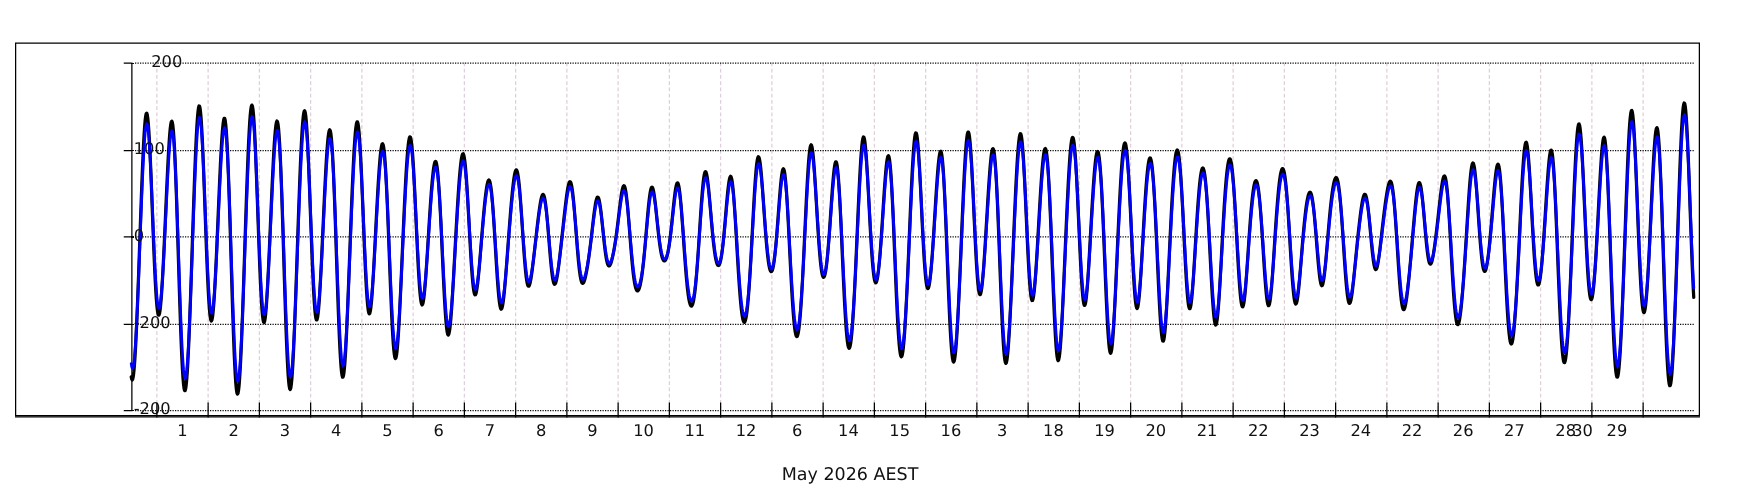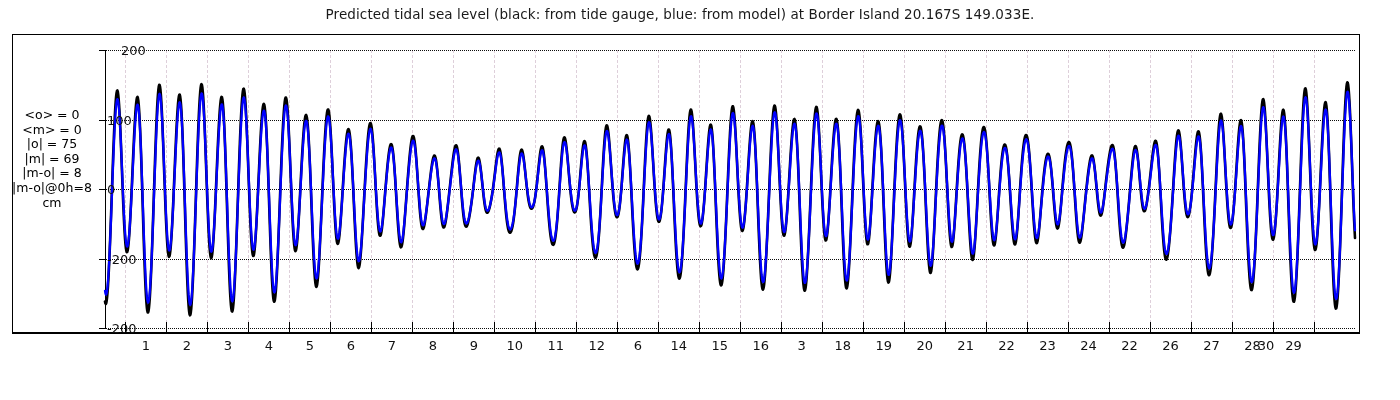--- a/index.html
+++ b/index.html
@@ -62,33 +62,23 @@
 
   svg#series-svg{position:absolute;left:0;top:0;width:1250px;height:278px;overflow:visible;}
   .series-obs{fill:none;stroke:#000000;stroke-width:2.6;stroke-linejoin:round;stroke-linecap:round;}
   .series-mod{fill:none;stroke:#0000ff;stroke-width:2.3;stroke-linejoin:round;stroke-linecap:round;}
 </style>
 </head>
 <body>
 
 <div id="root">
 
-  <div id="chart-title">Predicted tidal sea level (black: from tide gauge, blue: from model) at Border Island 20.167S 149.033E.</div>
 
   <div id="figure-frame"></div>
 
-  <div id="stats-block">
-    <div>&lt;o&gt; = 0</div>
-    <div>&lt;m&gt; = 0</div>
-    <div>|o| = 75</div>
-    <div>|m| = 69</div>
-    <div>|m-o| = 8</div>
-    <div>|m-o|@0h=8</div>
-    <div>cm</div>
-  </div>
 
   <div id="axis-left"></div>
 
   <div id="plot-area">
     <div id="vgrid-layer">
         <div class="vgrid" style="left: 20.4918px;"></div>
         <div class="vgrid" style="left: 61.4754px;"></div>
         <div class="vgrid" style="left: 102.459px;"></div>
         <div class="vgrid" style="left: 143.443px;"></div>
         <div class="vgrid" style="left: 184.426px;"></div>
@@ -200,18 +190,19 @@
       <div class="xtick-label" style="left: 1170.57px;">26</div>
       <div class="xtick-mark" style="left: 1191.07px;"></div>
       <div class="xtick-label" style="left: 1211.56px;">27</div>
       <div class="xtick-mark" style="left: 1232.05px;"></div>
       <div class="xtick-label" style="left: 1252.54px;">28</div>
       <div class="xtick-mark" style="left: 1273.03px;"></div>
       <div class="xtick-label" style="left: 1293.52px;">29</div>
       <div class="xtick-mark" style="left: 1314.02px;"></div>
       <div class="xtick-label" style="left: 1266px;">30</div>
     </div>
+  <div id="xaxis-title">May 2026 AEST</div>
 
   <div id="credit-wrap">
     
   </div>
 
 </div>
 
 </body></html>

